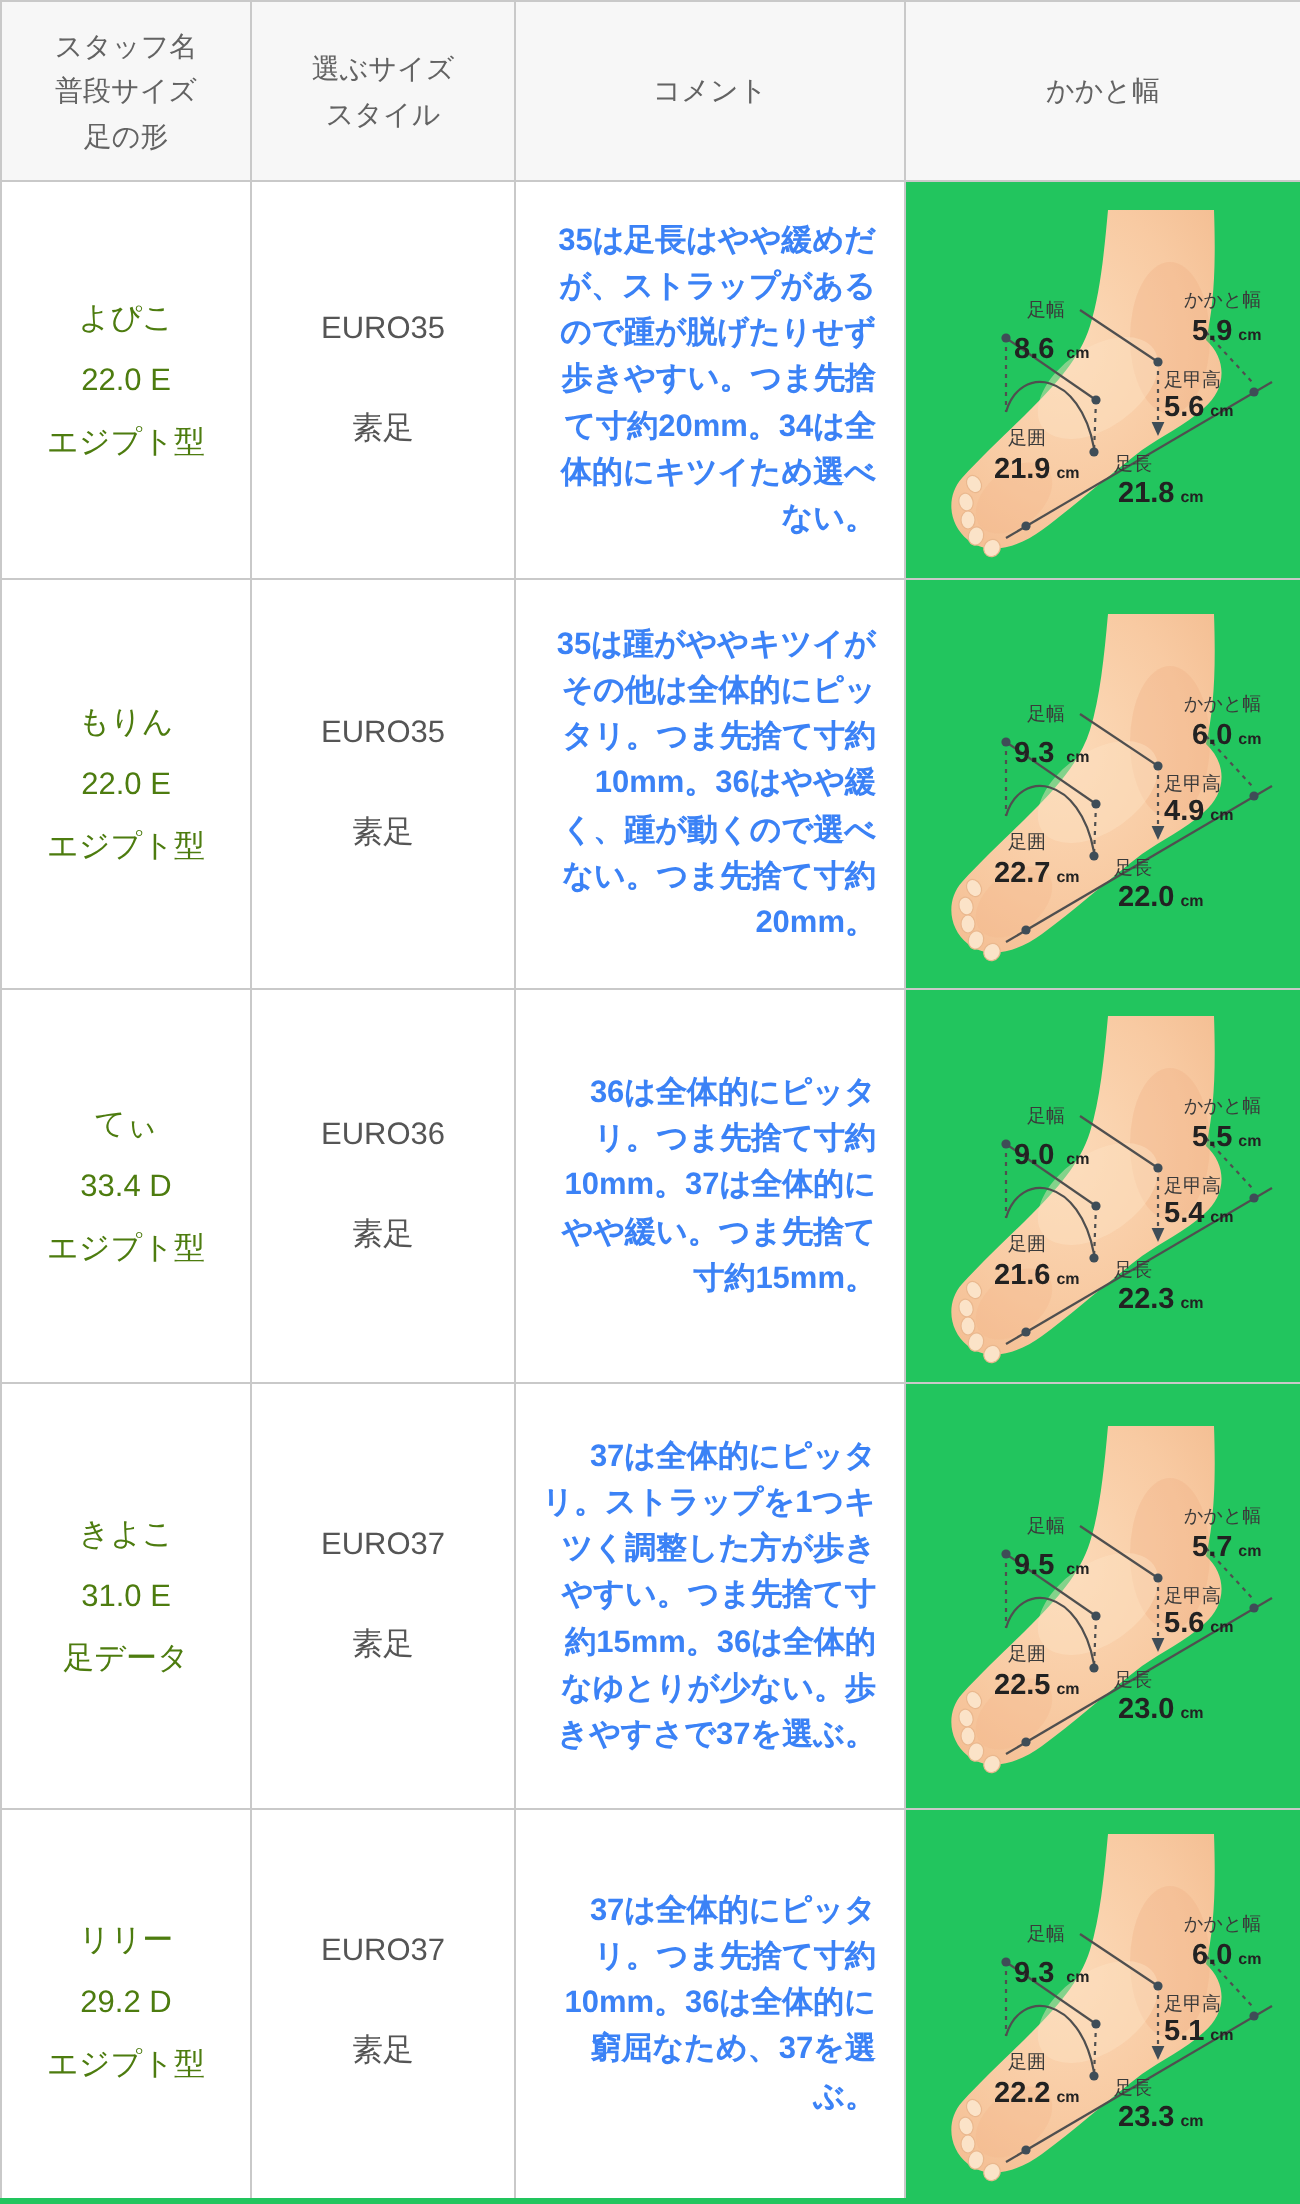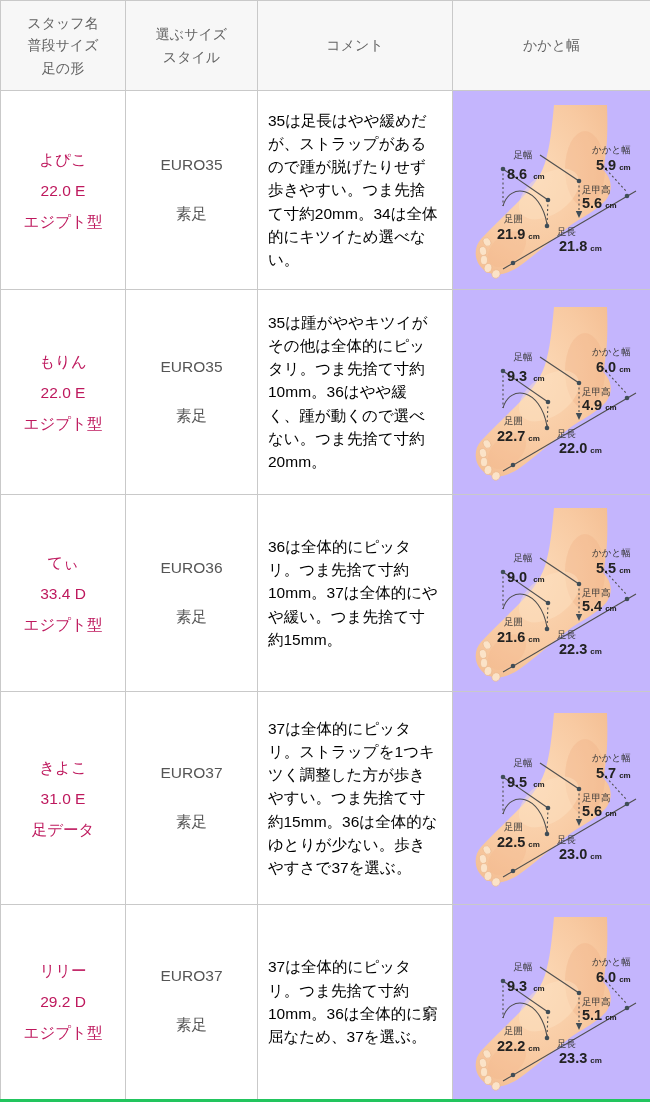--- a/index.html
+++ b/index.html
@@ -37,42 +37,43 @@
 
   tbody tr:nth-child(1){height:199px;}
   tbody tr:nth-child(2){height:205px;}
   tbody tr:nth-child(3){height:197px;}
   tbody tr:nth-child(4){height:213px;}
   tbody tr:nth-child(5){height:196px;}
 
   td.staff-cell{
     text-align:center;
     font-size:15.5px;
-    color:#be185d;
+    color:#4d7c0f;
   }
   .staff-cell div{line-height:2.0;}
 
   td.size-cell{
     text-align:center;
     font-size:15.5px;
     color:#555;
   }
   .size-cell .chosen{margin-bottom:30px;}
 
   td.comment-cell{
     font-size:15.5px;
     line-height:1.5;
-    color:#000000;
-    text-align:left;
+    color:#3b82f6;
+    text-align:right;
     padding:6px 14px 6px 10px;
+    font-weight:bold;
   }
 
   td.foot-cell{
     text-align:center;
-    background:#c4b5fd;
+    background:#22c55e;
   }
   .foot-slot svg{display:block;margin:0 auto;}
 
   .defs-holder{position:absolute;width:0;height:0;overflow:hidden;}
 </style>
 </head>
 <body>
 
 <svg class="defs-holder" aria-hidden="true">
   <defs>

